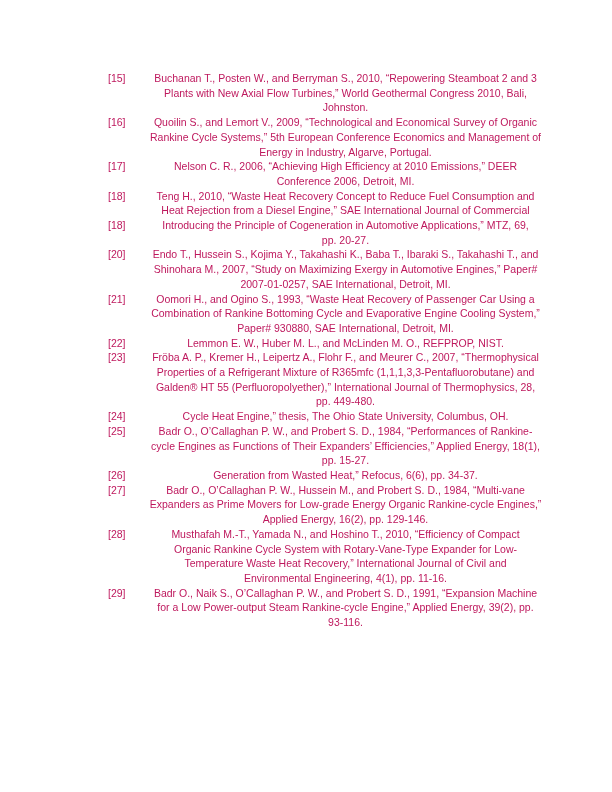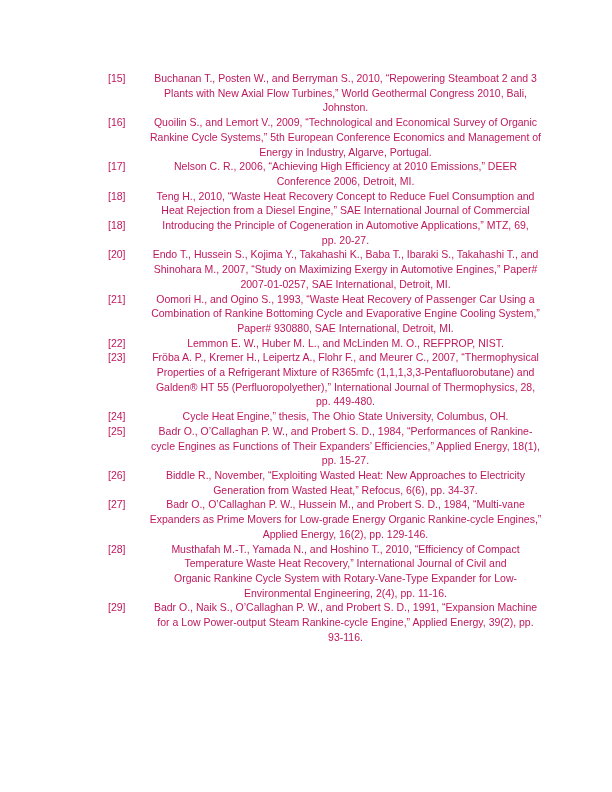--- a/index.html
+++ b/index.html
@@ -142,41 +142,40 @@
     <div class="ref-lines">
           <div class="ref-line">Badr O., O’Callaghan P. W., and Probert S. D., 1984, “Performances of Rankine-</div>
           <div class="ref-line">cycle Engines as Functions of Their Expanders’ Efficiencies,” Applied Energy, 18(1),</div>
           <div class="ref-line">pp. 15-27.</div>
         </div>
   </div>
 
   <div class="ref">
     <span class="ref-num">[26]</span>
     <div class="ref-lines">
-          <div class="ref-line">Biddle R., November, “Exploiting Wasted Heat: New Approaches to Electricity</div>
           <div class="ref-line">Generation from Wasted Heat,” Refocus, 6(6), pp. 34-37.</div>
         </div>
   </div>
 
   <div class="ref">
     <span class="ref-num">[27]</span>
     <div class="ref-lines">
           <div class="ref-line">Badr O., O’Callaghan P. W., Hussein M., and Probert S. D., 1984, “Multi-vane</div>
           <div class="ref-line">Expanders as Prime Movers for Low-grade Energy Organic Rankine-cycle Engines,”</div>
           <div class="ref-line">Applied Energy, 16(2), pp. 129-146.</div>
         </div>
   </div>
 
   <div class="ref">
     <span class="ref-num">[28]</span>
     <div class="ref-lines">
           <div class="ref-line">Musthafah M.-T., Yamada N., and Hoshino T., 2010, “Efficiency of Compact</div>
+          <div class="ref-line">Organic Rankine Cycle System with Rotary-Vane-Type Expander for Low-</div>
           <div class="ref-line">Temperature Waste Heat Recovery,” International Journal of Civil and</div>
-          <div class="ref-line">Organic Rankine Cycle System with Rotary-Vane-Type Expander for Low-</div>
-          <div class="ref-line">Environmental Engineering, 2(4), pp. 11-16.</div>
+          <div class="ref-line">Environmental Engineering, 4(1), pp. 11-16.</div>
         </div>
   </div>
 
   <div class="ref">
     <span class="ref-num">[29]</span>
     <div class="ref-lines">
           <div class="ref-line">Badr O., Naik S., O’Callaghan P. W., and Probert S. D., 1991, “Expansion Machine</div>
           <div class="ref-line">for a Low Power-output Steam Rankine-cycle Engine,” Applied Energy, 39(2), pp.</div>
           <div class="ref-line">93-116.</div>
         </div>

